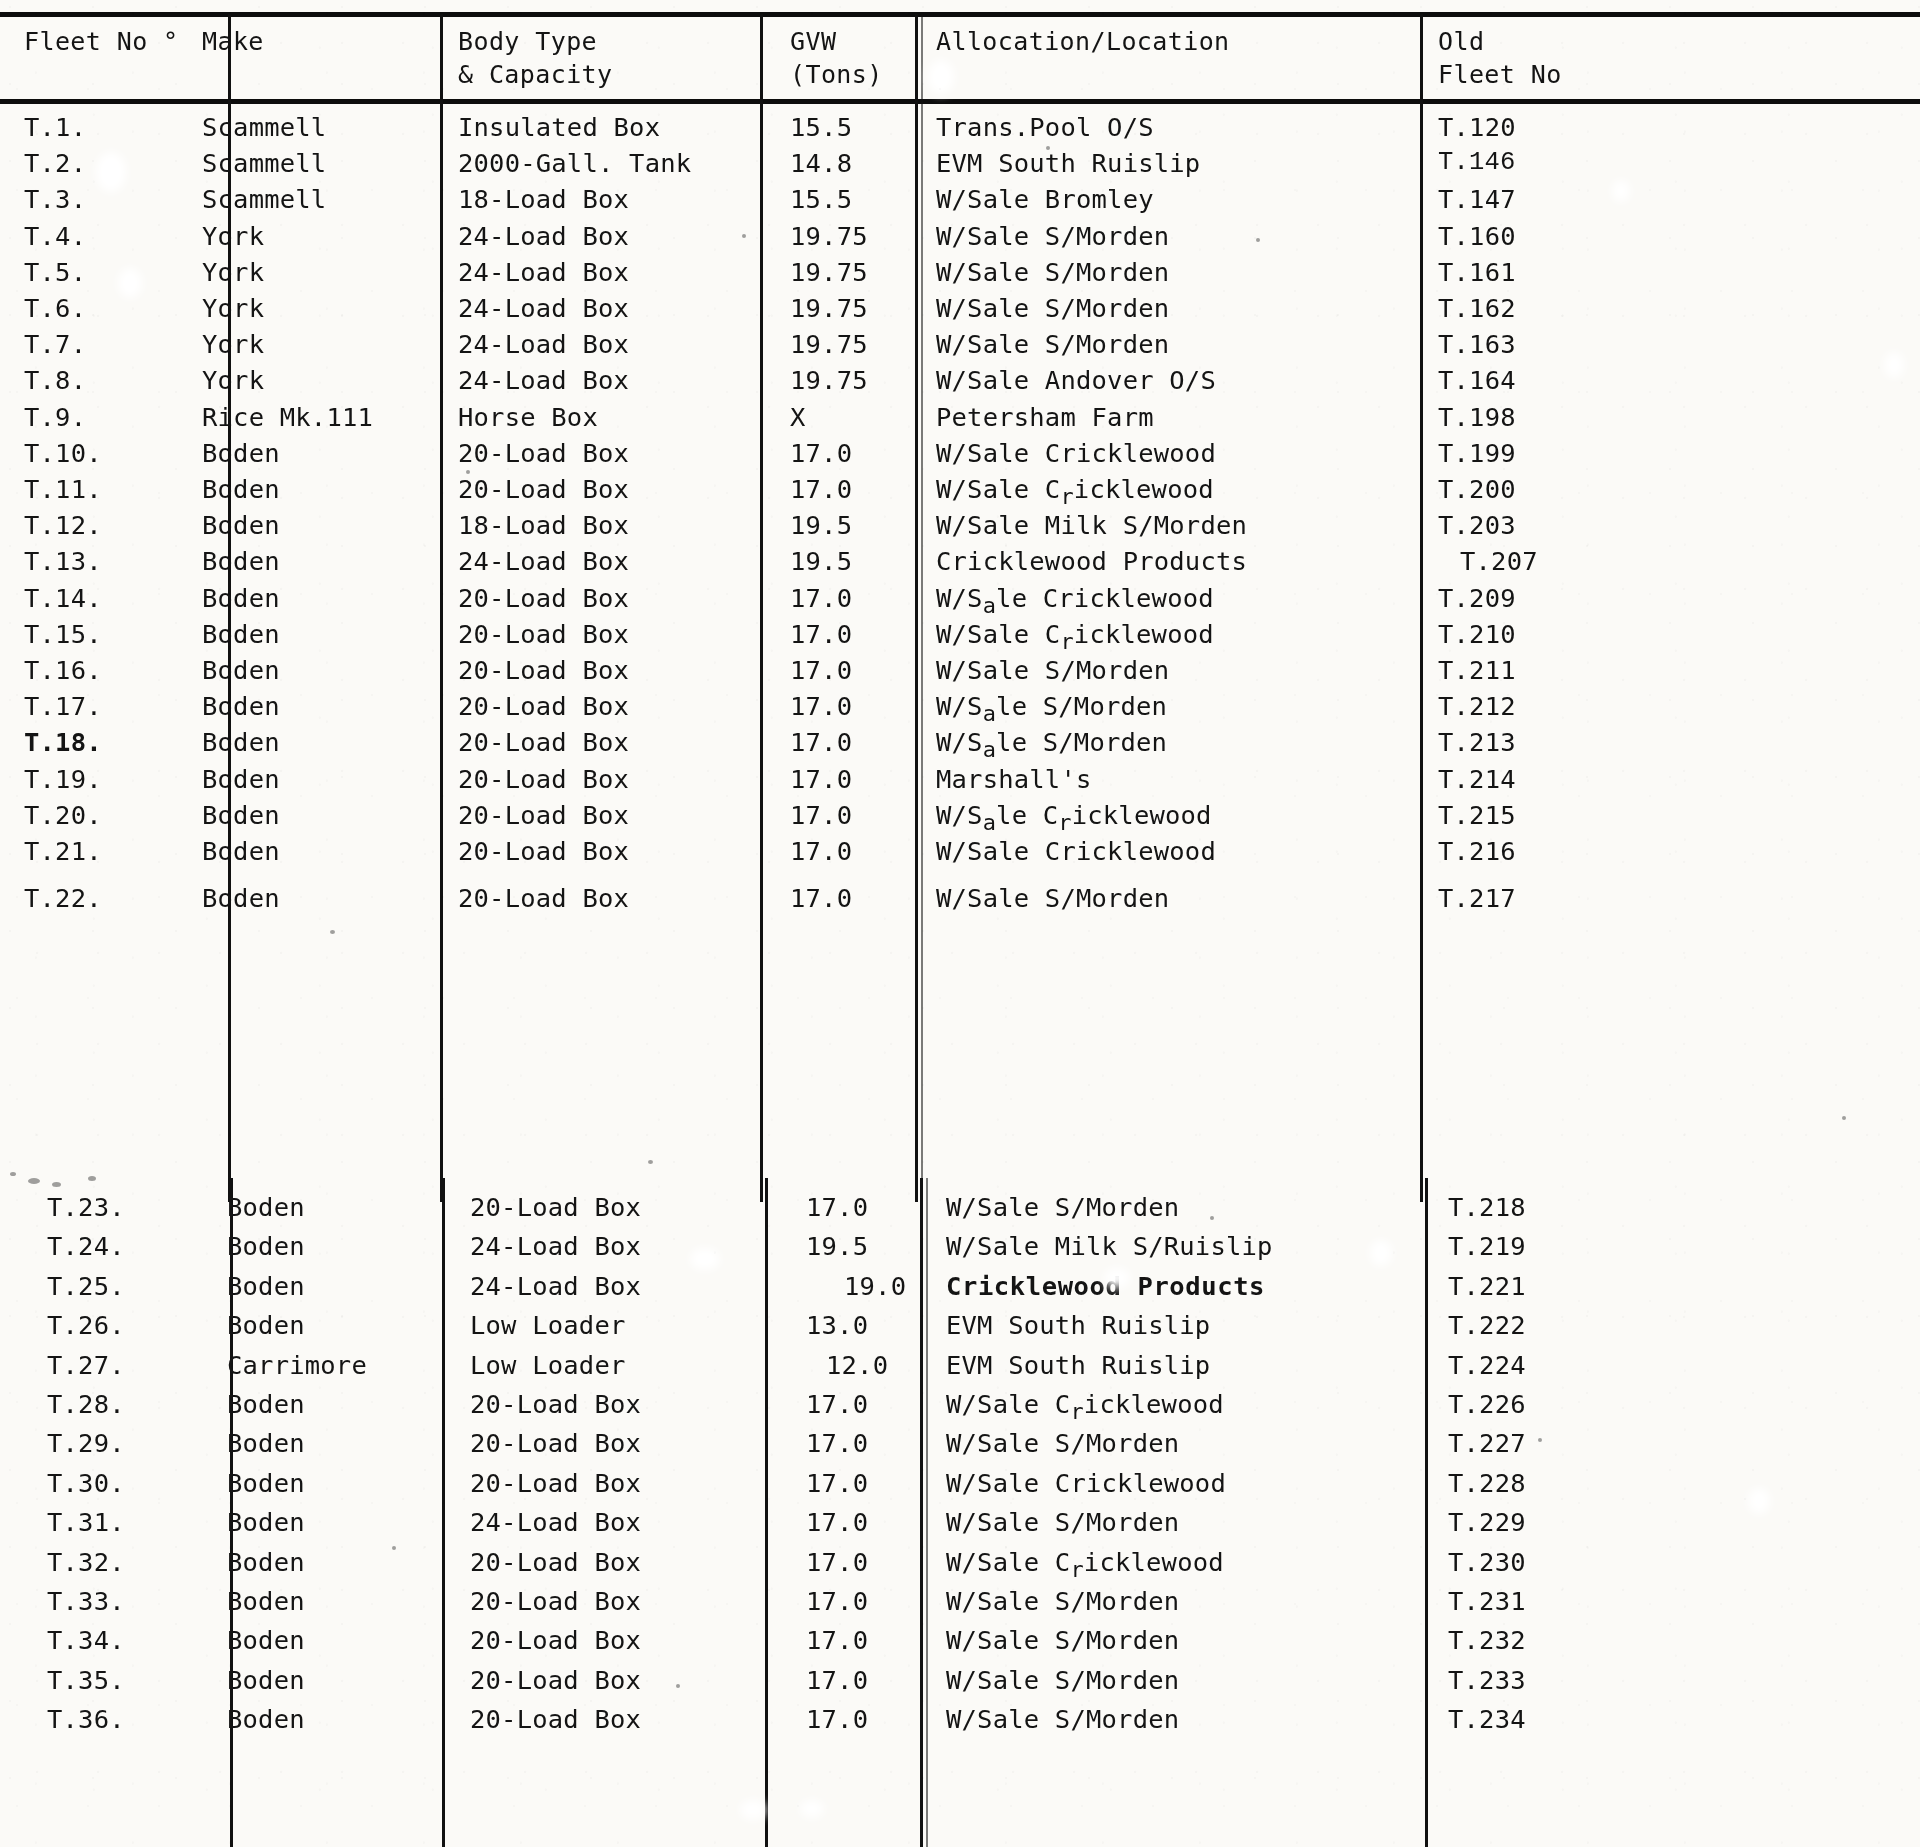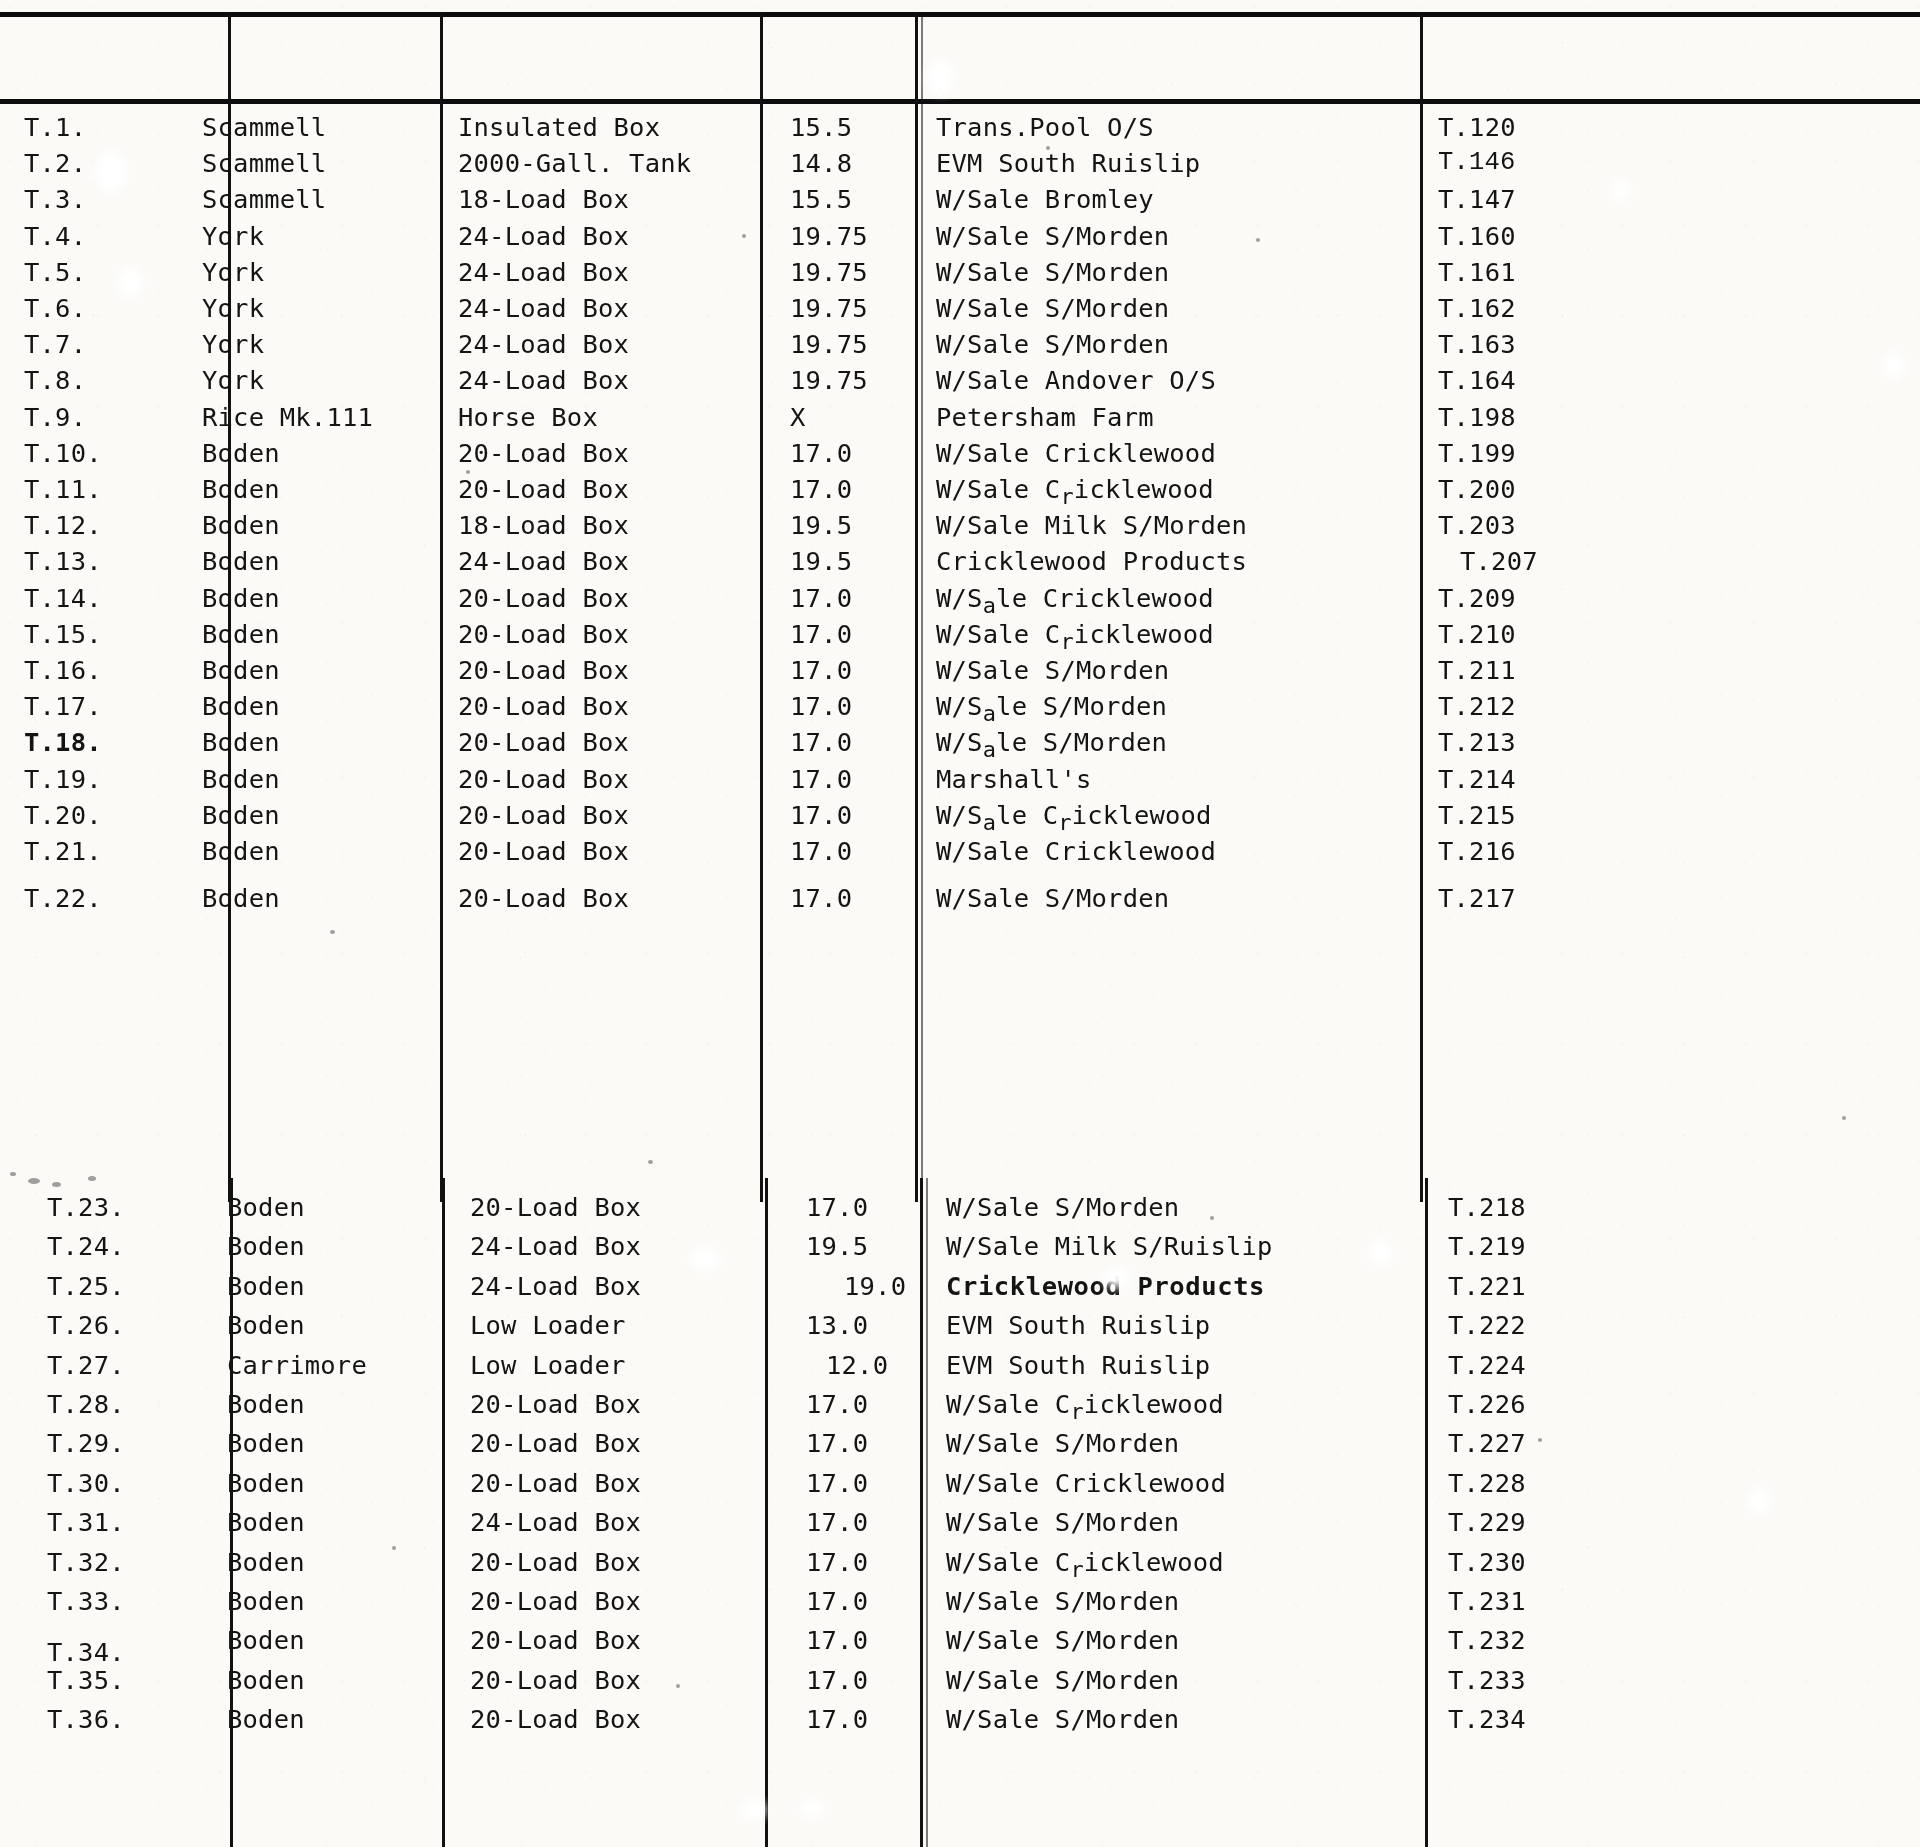--- a/index.html
+++ b/index.html
@@ -105,20 +105,31 @@
       <div class="vrule" style="left: 760px; top: 14px; width: 3px; height: 1188px;"></div>
       <div class="vrule" style="left: 765px; top: 1178px; width: 3px; height: 669px;"></div>
       <div class="vrule" style="left: 915px; top: 14px; width: 3px; height: 1188px;"></div>
       <div class="vrule" style="left: 920px; top: 1178px; width: 3px; height: 669px;"></div>
       <div class="vrule" style="left: 1420px; top: 14px; width: 3px; height: 1188px;"></div>
       <div class="vrule" style="left: 1425px; top: 1178px; width: 3px; height: 669px;"></div>
       <div class="vrule" style="left: 921px; top: 14px; width: 2px; height: 1188px; opacity: 0.55;"></div>
       <div class="vrule" style="left: 926px; top: 1178px; width: 2px; height: 669px; opacity: 0.55;"></div>
     </div>
 
+  <div id="header-band">
+      <div class="hcell" style="left: 24px; top: 14px;">Fleet No °</div>
+      <div class="hcell" style="left: 202px; top: 14px;">Make</div>
+      <div class="hcell" style="left: 458px; top: 14px;">Body Type</div>
+      <div class="hcell" style="left: 458px; top: 47px;">&amp; Capacity</div>
+      <div class="hcell" style="left: 790px; top: 14px;">GVW</div>
+      <div class="hcell" style="left: 790px; top: 47px;">(Tons)</div>
+      <div class="hcell" style="left: 936px; top: 14px;">Allocation/Location</div>
+      <div class="hcell" style="left: 1438px; top: 14px;">Old</div>
+      <div class="hcell" style="left: 1438px; top: 47px;">Fleet No</div>
+    </div>
 
   <div id="body-rows">
       <div class="cell c-fleet" style="left: 24px; top: 112px;">T.1.</div>
       <div class="cell c-make" style="left: 202px; top: 112px;">Scammell</div>
       <div class="cell c-body" style="left: 458px; top: 112px;">Insulated Box</div>
       <div class="cell c-gvw" style="left: 790px; top: 112px;">15.5</div>
       <div class="cell c-alloc" style="left: 936px; top: 112px;">Trans.Pool O/S</div>
       <div class="cell c-old" style="left: 1438px; top: 112px;">T.120</div>
       <div style="position: absolute; left: 0px; width: 1920px; height: 36.2px; top: 112px;"></div>
       <div class="cell c-fleet" style="left: 24px; top: 148.2px;">T.2.</div>
@@ -338,21 +349,21 @@
       <div class="cell c-alloc" style="left: 946px; top: 1546.6px;">W/Sale C<span class="sub">r</span>icklewood</div>
       <div class="cell c-old" style="left: 1448px; top: 1546.6px;">T.230</div>
       <div style="position: absolute; left: 0px; width: 1920px; height: 39.4px; top: 1546.6px;"></div>
       <div class="cell c-fleet" style="left: 47px; top: 1586px;">T.33.</div>
       <div class="cell c-make" style="left: 227px; top: 1586px;">Boden</div>
       <div class="cell c-body" style="left: 470px; top: 1586px;">20-Load Box</div>
       <div class="cell c-gvw" style="left: 806px; top: 1586px;">17.0</div>
       <div class="cell c-alloc" style="left: 946px; top: 1586px;">W/Sale S/Morden</div>
       <div class="cell c-old" style="left: 1448px; top: 1586px;">T.231</div>
       <div style="position: absolute; left: 0px; width: 1920px; height: 39.4px; top: 1586px;"></div>
-      <div class="cell c-fleet" style="left: 47px; top: 1625.4px; margin-top: 12px;">T.34.</div>
+      <div class="cell c-fleet" style="left: 47px; top: 1625.4px;">T.34.</div>
       <div class="cell c-make" style="left: 227px; top: 1625.4px;">Boden</div>
       <div class="cell c-body" style="left: 470px; top: 1625.4px;">20-Load Box</div>
       <div class="cell c-gvw" style="left: 806px; top: 1625.4px;">17.0</div>
       <div class="cell c-alloc" style="left: 946px; top: 1625.4px;">W/Sale S/Morden</div>
       <div class="cell c-old" style="left: 1448px; top: 1625.4px;">T.232</div>
       <div style="position: absolute; left: 0px; width: 1920px; height: 39.4px; top: 1625.4px;"></div>
       <div class="cell c-fleet" style="left: 47px; top: 1664.8px;">T.35.</div>
       <div class="cell c-make" style="left: 227px; top: 1664.8px;">Boden</div>
       <div class="cell c-body" style="left: 470px; top: 1664.8px;">20-Load Box</div>
       <div class="cell c-gvw" style="left: 806px; top: 1664.8px;">17.0</div>

